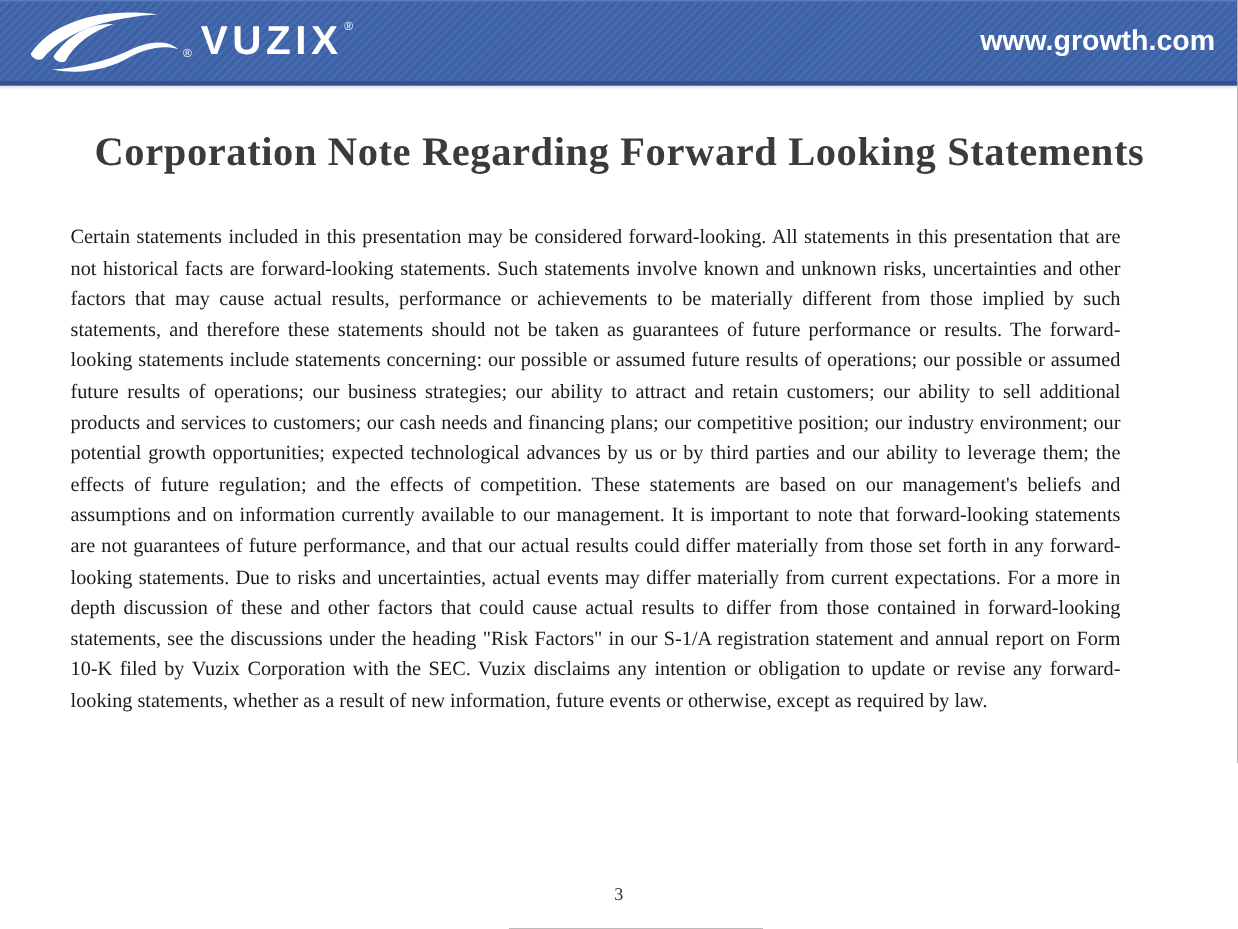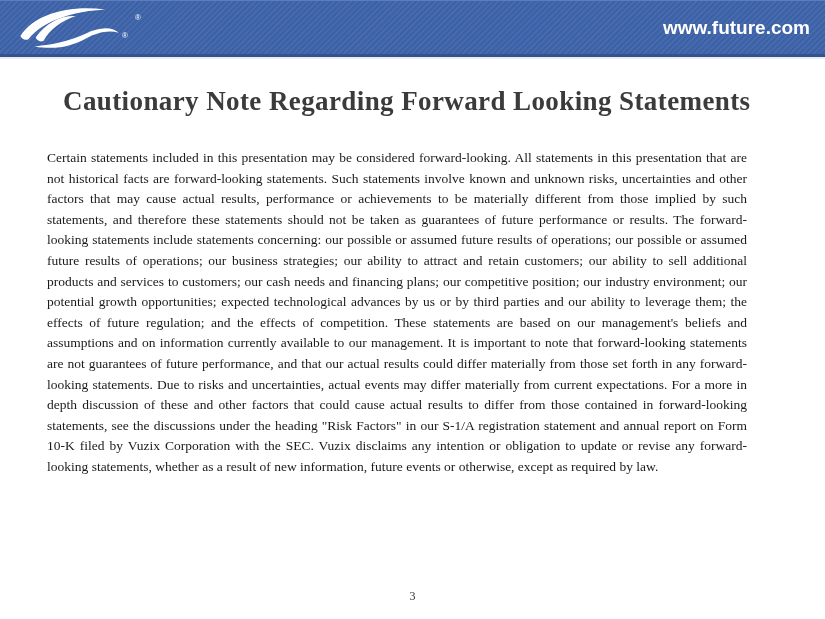--- a/index.html
+++ b/index.html
@@ -96,24 +96,25 @@
 <div class="slide">
 
   <div class="header">
     <div class="brand-group">
       <svg class="swoosh" viewBox="0 0 140 60" aria-hidden="true">
         <path fill="#FFFFFF" d="M8,40 C26,12 70,1 114,7 C78,9 38,19 18,44 C14,46 10,44 8,40 Z"></path>
         <path fill="#FFFFFF" d="M27,42 C40,23 59,14 77,15 C60,21 45,31 37,46 C33,48 29,46 27,42 Z"></path>
         <path fill="#FFFFFF" d="M26,53 C52,58 74,52 90,43 C103,36 118,32 131,36 C121,27 104,30 90,37 C71,46 49,51 26,53 Z"></path>
       </svg>
       <span class="reg-mark-logo">®</span>
+      <span class="wordmark">VUZIX</span>
       <span class="reg-mark-word">®</span>
     </div>
-    <span class="website">www.future.com</span>
+    <span class="website">www.growth.com</span>
   </div>
 
-  <h1 class="title">Cautionary Note Regarding Forward Looking Statements</h1>
+  <h1 class="title">Corporation Note Regarding Forward Looking Statements</h1>
 
   <p class="body-text">Certain statements included in this presentation may be considered forward-looking. All statements in this presentation that are not historical facts are forward-looking statements. Such statements involve known and unknown risks, uncertainties and other factors that may cause actual results, performance or achievements to be materially different from those implied by such statements, and therefore these statements should not be taken as guarantees of future performance or results. The forward-looking statements include statements concerning: our possible or assumed future results of operations; our possible or assumed future results of operations; our business strategies; our ability to attract and retain customers; our ability to sell additional products and services to customers; our cash needs and financing plans; our competitive position; our industry environment; our potential growth opportunities; expected technological advances by us or by third parties and our ability to leverage them; the effects of future regulation; and the effects of competition. These statements are based on our management's beliefs and assumptions and on information currently available to our management. It is important to note that forward-looking statements are not guarantees of future performance, and that our actual results could differ materially from those set forth in any forward-looking statements. Due to risks and uncertainties, actual events may differ materially from current expectations. For a more in depth discussion of these and other factors that could cause actual results to differ from those contained in forward-looking statements, see the discussions under the heading "Risk Factors" in our S-1/A registration statement and annual report on Form 10-K filed by Vuzix Corporation with the SEC. Vuzix disclaims any intention or obligation to update or revise any forward-looking statements, whether as a result of new information, future events or otherwise, except as required by law.</p>
 
   <div class="page-number">3</div>
 
 </div>
 
 </body></html>

